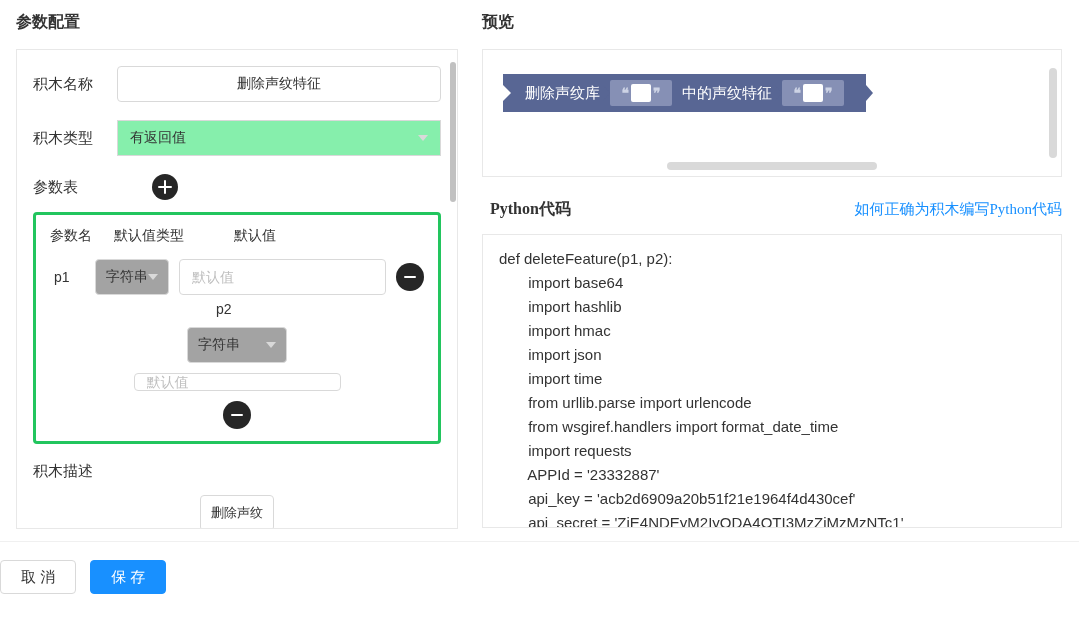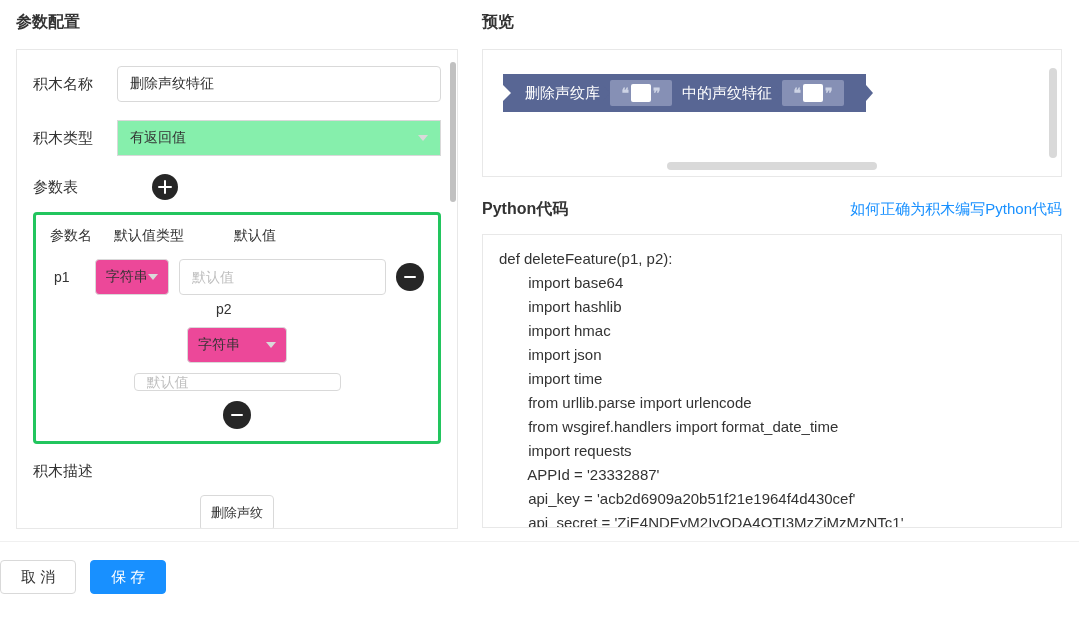--- a/index.html
+++ b/index.html
@@ -55,20 +55,21 @@
     }
     .text-input {
       flex: 1;
       height: 36px;
       border: 1px solid #d9d9d9;
       border-radius: 4px;
       padding: 4px 12px;
       font-size: 14px;
       color: #333;
       outline: none;
+      text-align: center;
     }
     .text-input::placeholder { color: #bfbfbf; }
     .select-wrap {
       flex: 1;
       height: 36px;
       border: 1px solid #d9d9d9;
       border-radius: 0;
       padding: 0 12px;
       display: flex;
       align-items: center;
@@ -135,21 +136,21 @@
     .param-select {
       width: 100px;
       height: 36px;
       border: 1px solid #d9d9d9;
       border-radius: 4px;
       padding: 0 10px;
       display: flex;
       align-items: center;
       justify-content: space-between;
       cursor: pointer;
-      background: #ec4899;
+      background: #a3a3a3;
     }
     .param-input {
       flex: 1;
       height: 36px;
       border: 1px solid #d9d9d9;
       border-radius: 4px;
       padding: 0 12px;
       font-size: 14px;
       outline: none;
     }
@@ -306,21 +307,22 @@
       width: 8px;
       height: 90px;
       background: #d9d9d9;
       border-radius: 4px;
     }
 
     .code-header {
       display: flex;
       justify-content: space-between;
       align-items: baseline;
-      margin: 22px 0 14px 0;
+      margin: 22px 0 14px 8px;
+      font-family: Liberation Serif, serif;
     }
     .code-title {
       font-size: 16px;
       font-weight: 700;
     }
     .code-help-link {
       color: #1890ff;
       font-size: 15px;
       text-decoration: none;
       cursor: pointer;

